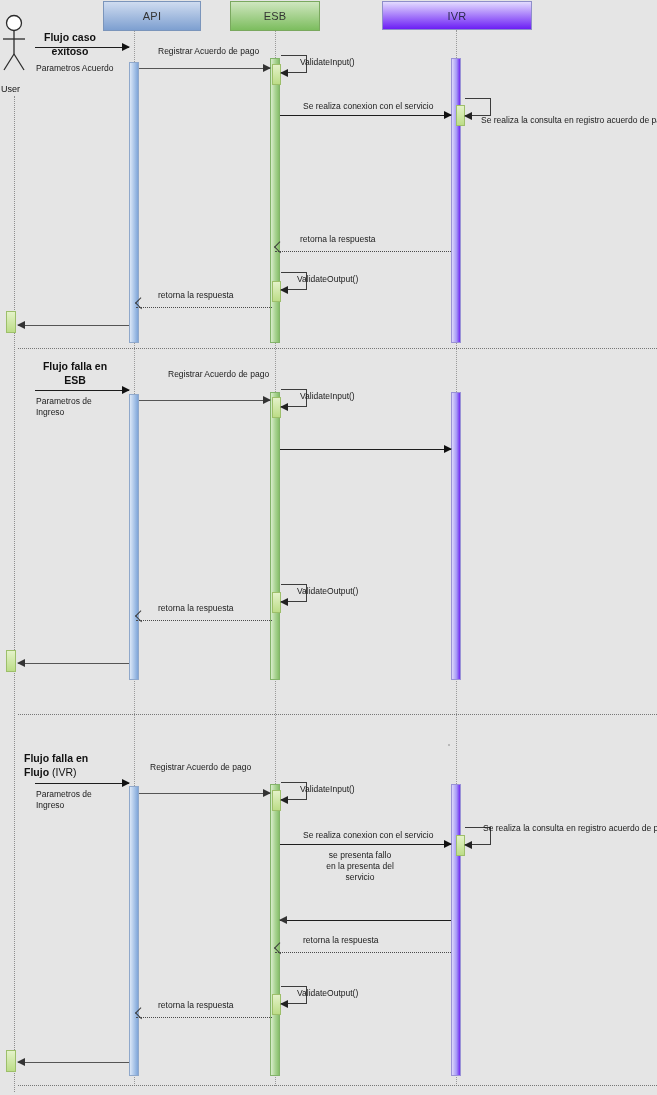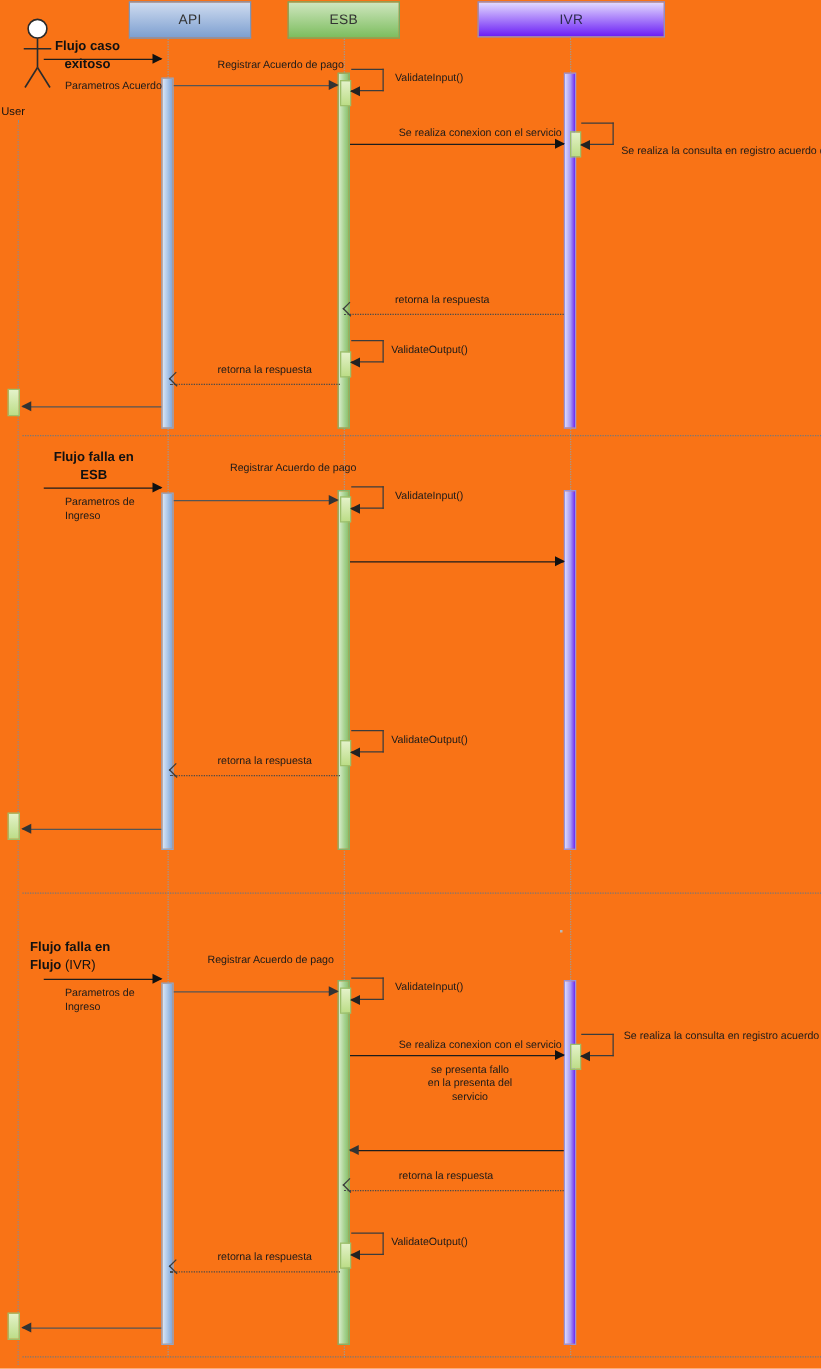--- a/index.html
+++ b/index.html
@@ -1,17 +1,17 @@
 <!DOCTYPE html>
 <html><head>
 <meta charset="utf-8">
 <style>
   html,body{margin:0;padding:0;background:#ffffff;}
   body{font-family:"Liberation Sans",sans-serif;}
-  #canvas{position:relative;width:657px;height:1095px;background:#f97316;overflow:hidden;}
+  #canvas{position:relative;width:657px;height:1095px;background:#e5e5e5;overflow:hidden;}
 
   
   .pbox{position:absolute;border:1px solid #8aa0c0;box-sizing:border-box;
         display:flex;align-items:center;justify-content:center;
         font-size:11px;color:#333;letter-spacing:.2px;}
   .pbox.api{background:linear-gradient(180deg,#cfdcf0 0%,#7d9fd0 100%);border-color:#7b95bb;}
   .pbox.esb{background:linear-gradient(180deg,#cfe6bf 0%,#7cbd5e 100%);border-color:#7aa85f;}
   .pbox.ivr{background:linear-gradient(180deg,#e3dbff 0%,#6b1ef5 100%);border-color:#8e8ec9;color:#2b2b4d;}
 
   
@@ -41,32 +41,32 @@
              border-top:1.3px solid #3b3b3b;border-left:1.3px solid #3b3b3b;
              transform:rotate(-45deg);transform-origin:left top;}
 
   
   .selfmsg{position:absolute;box-sizing:border-box;
            border-top:1.3px solid #3c3c3c;border-right:1.3px solid #3c3c3c;border-bottom:1.3px solid #3c3c3c;}
   .selfmsg .tip{position:absolute;left:-1px;bottom:-4.5px;width:0;height:0;
                 border-top:4.5px solid transparent;border-bottom:4.5px solid transparent;border-right:8px solid #222;}
 
   
-  .lbl{position:absolute;font-size:8.5px;color:#1a1a1a;white-space:nowrap;line-height:1.25;margin-left:16px;}
+  .lbl{position:absolute;font-size:8.5px;color:#1a1a1a;white-space:nowrap;line-height:1.25;}
   .lbl.c{}
   .lbl.wrap{white-space:normal;text-align:center;line-height:1.3;}
 
   .title{position:absolute;font-size:10.5px;font-weight:bold;color:#111;text-align:center;line-height:1.35;}
   .title .reg{font-weight:normal;}
 
   
   .divider{position:absolute;height:0;border-top:1.5px dotted #777;}
 
   
-  .actor{position:absolute;padding-left:16px;}
+  .actor{position:absolute;}
   .actor .lblu{position:absolute;font-size:9px;color:#111;white-space:nowrap;}
   .speck{position:absolute;background:#b9b9b9;}
 </style>
 </head>
 <body>
 
 <div id="canvas">
 
   <div class="pbox api" style="left:103px;top:1px;width:98px;height:30px;">
     <span>API</span>

